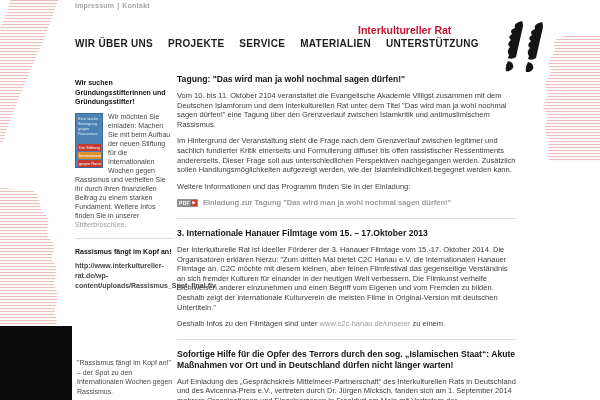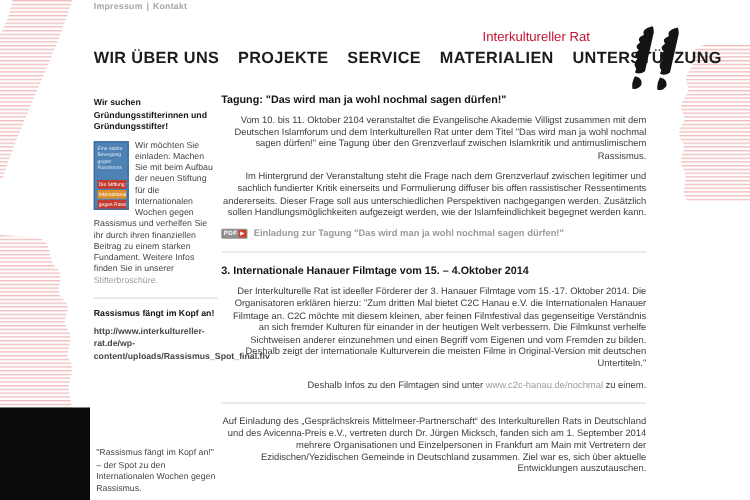--- a/index.html
+++ b/index.html
@@ -15,26 +15,26 @@
   #deco-right   { right:0; top:36px; }
 
   
   .topbar { position:absolute; left:75px; top:2px; z-index:2;
     font-size:7px; font-weight:bold; color:#a6a6a6; letter-spacing:.2px; }
   .topbar a { color:#a6a6a6; text-decoration:none; cursor:pointer; }
   .topbar .sep { margin:0 3px; }
 
   
   .nav { position:absolute; left:75px; top:38px; z-index:2; display:flex; gap:15px;
-    font-size:13px; font-weight:bold; color:#1c1c1c; letter-spacing:.3px; }
+    font-size:10px; font-weight:bold; color:#1c1c1c; letter-spacing:.3px; }
   .nav span { cursor:pointer; }
 
   
   .logo { position:absolute; left:358px; top:20px; z-index:2; display:flex; align-items:flex-start; }
-  .logo-text { width:142px; text-align:center; font-weight:normal; font-size:10.5px; line-height:12px; padding-top:4px; }
+  .logo-text { width:142px; text-align:left; font-weight:bold; font-size:10.5px; line-height:12px; padding-top:4px; }
   .logo-line1 { color:#c41230; }
   .logo-line2 { color:#141414; }
   .logo-mark { margin-left:5px; }
 
   
   .sidebar { position:absolute; left:75px; top:78px; width:99px; z-index:2; font-size:7px; line-height:9px; }
   .sidebar h3 { font-size:7px; line-height:9.5px; color:#141414; margin-bottom:5px; cursor:pointer; }
   .sidebar p { color:#474747; margin-bottom:5px; }
   .book-cover { float:left; width:28px; height:55px; margin:1px 5px 2px 0;
     background:#4e81b4; border:1px solid #3a689a; padding:2px 1px 1px 2px; font-size:4px; line-height:5px; color:#dce9f5; overflow:hidden; }
@@ -44,21 +44,21 @@
   .bc-orange { background:#dd8f2d; }
   .gray-link { color:#9a9a9a; text-decoration:none; cursor:pointer; }
   .sidebar hr { border:none; border-top:1px solid #ddd; margin:9px 0 8px 0; }
   .side-url { font-weight:bold; color:#9a9a9a; line-height:9.8px; overflow:visible; white-space:normal; cursor:pointer; }
   .side-caption { position:absolute; left:2px; top:280px; width:96px; color:#474747; line-height:9.5px; }
   .video-box { position:absolute; left:0; top:326px; width:72px; height:74px; background:#0b0b0b; z-index:3; cursor:pointer; }
 
   
   .main { position:absolute; left:177px; top:74px; width:340px; z-index:1; font-size:7.5px; line-height:9.6px; }
   .main h2 { font-size:8.6px; line-height:11px; color:#141414; margin-bottom:6px; cursor:pointer; }
-  .main p { color:#3d3d3d; margin-bottom:7px;text-align:right; }
+  .main p { color:#3d3d3d; margin-bottom:7px; }
   .main .divider { border:none; border-top:1px solid #e0e0e0; margin:10px 0 9px 0; }
   .pdf-row { display:flex; align-items:center; gap:5px; margin-bottom:4px; }
   .pdf-badge { display:inline-flex; align-items:center; background:#8f8f8f; border-radius:1px;
     height:8px; padding:0 1px 0 2px; }
   .pdf-badge .pdf-txt { color:#fff; font-size:5px; font-weight:bold; letter-spacing:.3px; line-height:8px; }
   .pdf-badge .pdf-arr { display:inline-block; width:6px; height:6px; background:#cf3b25; margin-left:1px;
     color:#fff; font-size:4.5px; line-height:6px; text-align:center; }
   .pdf-link { font-weight:bold; color:#9a9a9a; cursor:pointer; }
 </style>
 </head>
@@ -130,32 +130,34 @@
   <p class="side-caption">"Rassismus fängt im Kopf an!" – der Spot zu den Internationalen Wochen gegen Rassismus.</p>
 </div>
 
 <div class="video-box"></div>
 
 <div class="main">
 
   <h2>Tagung: "Das wird man ja wohl nochmal sagen dürfen!"</h2>
   <p>Vom 10. bis 11. Oktober 2104 veranstaltet die Evangelische Akademie Villigst zusammen mit dem Deutschen Islamforum und dem Interkulturellen Rat unter dem Titel "Das wird man ja wohl nochmal sagen dürfen!" eine Tagung über den Grenzverlauf zwischen Islamkritik und antimuslimischem Rassismus.</p>
   <p>Im Hintergrund der Veranstaltung steht die Frage nach dem Grenzverlauf zwischen legitimer und sachlich fundierter Kritik einerseits und Formulierung diffuser bis offen rassistischer Ressentiments andererseits. Dieser Frage soll aus unterschiedlichen Perspektiven nachgegangen werden. Zusätzlich sollen Handlungsmöglichkeiten aufgezeigt werden, wie der Islamfeindlichkeit begegnet werden kann.</p>
+  <p>Weitere Informationen und das Programm finden Sie in der Einladung:</p>
 
   <div class="pdf-row">
     <span class="pdf-badge">
       <span class="pdf-txt">PDF</span>
       <span class="pdf-arr">▶</span>
     </span>
     <span class="pdf-link">Einladung zur Tagung "Das wird man ja wohl nochmal sagen dürfen!"</span>
   </div>
 
   <hr class="divider">
 
-  <h2>3. Internationale Hanauer Filmtage vom 15. – 4.Oktober 2014</h2>
+  <h2>3. Internationale Hanauer Filmtage vom 15. – 17.Oktober 2013</h2>
   <p>Der Interkulturelle Rat ist ideeller Förderer der 3. Hanauer Filmtage vom 15.-17. Oktober 2014. Die Organisatoren erklären hierzu: "Zum dritten Mal bietet C2C Hanau e.V. die Internationalen Hanauer Filmtage an. C2C möchte mit diesem kleinen, aber feinen Filmfestival das gegenseitige Verständnis an sich fremder Kulturen für einander in der heutigen Welt verbessern. Die Filmkunst verhelfe Sichtweisen anderer einzunehmen und einen Begriff vom Eigenen und vom Fremden zu bilden. Deshalb zeigt der internationale Kulturverein die meisten Filme in Original-Version mit deutschen Untertiteln."</p>
-  <p><span>Deshalb Infos zu den Filmtagen sind unter </span><a class="gray-link">www.c2c-hanau.de/nochmal</a><span> zu einem.</span></p>
+  <p><span>Deshalb Infos zu den Filmtagen sind unter </span><a class="gray-link">www.c2c-hanau.de/unserer</a><span> zu einem.</span></p>
 
   <hr class="divider">
 
+  <h2>Sofortige Hilfe für die Opfer des Terrors durch den sog. „Islamischen Staat“: Akute Maßnahmen vor Ort und in Deutschland dürfen nicht länger warten!</h2>
   <p>Auf Einladung des „Gesprächskreis Mittelmeer-Partnerschaft“ des Interkulturellen Rats in Deutschland und des Avicenna-Preis e.V., vertreten durch Dr. Jürgen Micksch, fanden sich am 1. September 2014 mehrere Organisationen und Einzelpersonen in Frankfurt am Main mit Vertretern der Ezidischen/Yezidischen Gemeinde in Deutschland zusammen. Ziel war es, sich über aktuelle Entwicklungen auszutauschen.</p>
 
 </div>
 
 </body></html>

